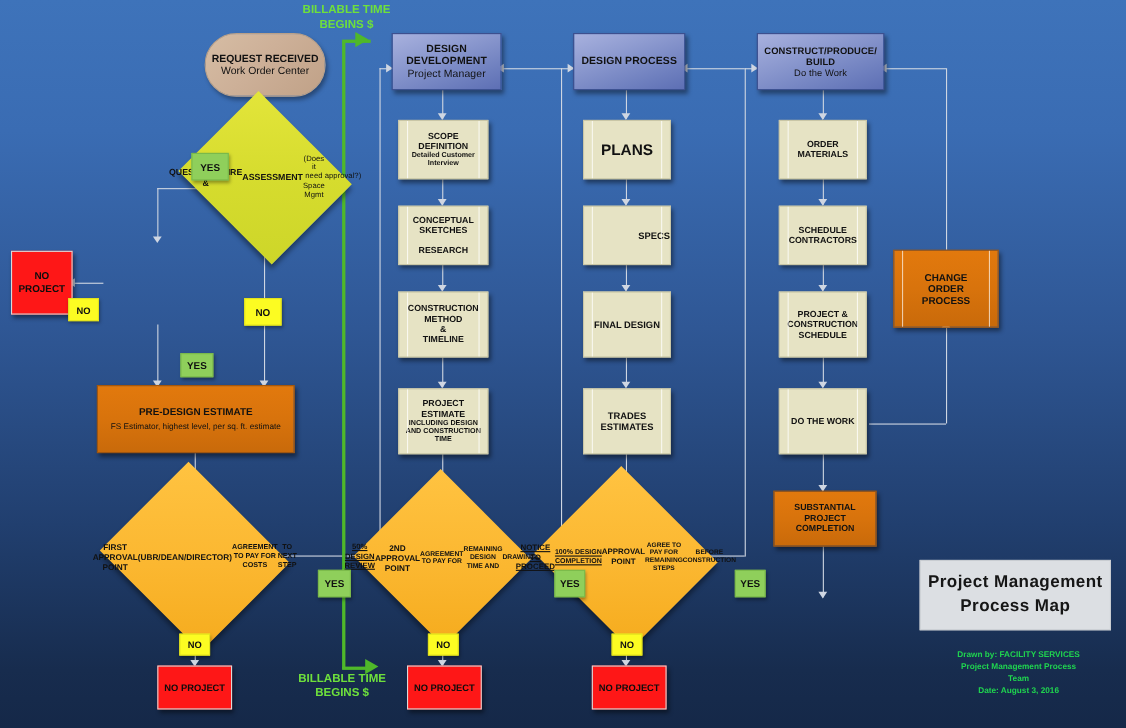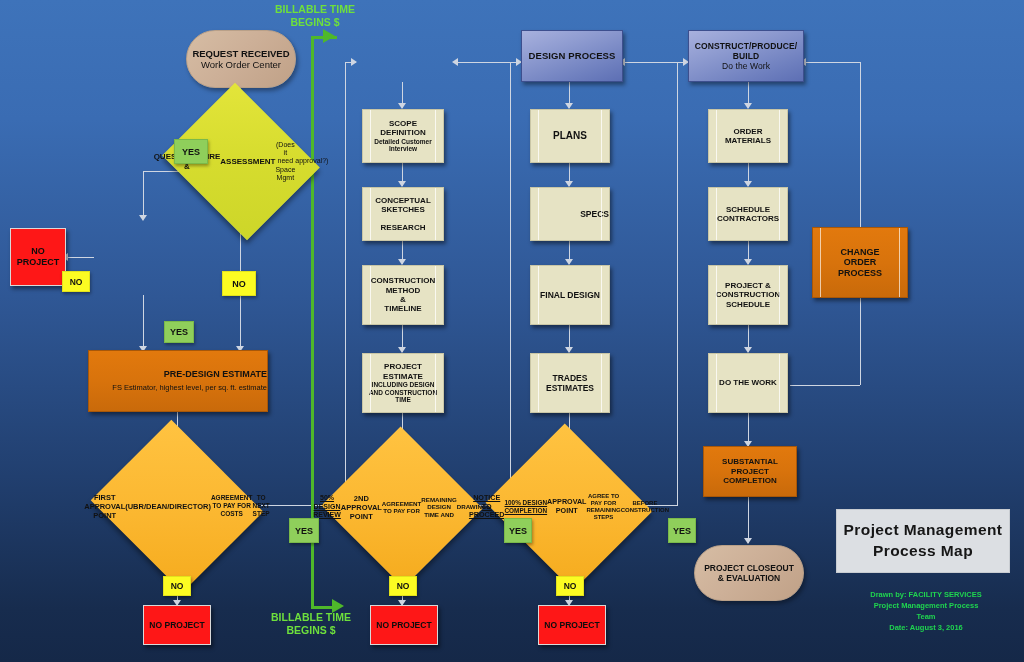--- a/index.html
+++ b/index.html
@@ -284,39 +284,43 @@
       <span class="ln reg" style="font-size:7px;">approval?)</span>
     </div>
   </div>
 
 
   <div class="node redbox" style="left:10px; top:228px; width:56px; height:58px; font-size:9px;">
     <span class="ln">NO</span>
     <span class="ln">PROJECT</span>
   </div>
 
-  <div class="node orangebox" style="left:88px; top:350px; width:180px; height:62px; font-size:9px;text-align:right;">
+  <div class="node orangebox" style="left:88px; top:350px; width:180px; height:62px; font-size:9px;">
     <span class="ln">PRE-DESIGN ESTIMATE</span>
     <span class="ln" style="font-weight:normal; font-size:7.5px; margin-top:4px;">FS Estimator, highest level, per sq. ft. estimate</span>
   </div>
 
   <div class="diamond orange" style="left:112px; top:449px; width:130px; height:114px;">
     <div class="shape"></div>
     <div class="txt">
       <span class="ln" style="font-size:7.5px;">FIRST APPROVAL POINT</span>
       <span class="ln" style="font-size:7.5px;">(UBR/DEAN/DIRECTOR)</span>
       <span class="ln" style="font-size:6.5px;">AGREEMENT TO PAY FOR COSTS</span>
       <span class="ln" style="font-size:6.5px;">TO NEXT STEP</span>
     </div>
   </div>
 
   <div class="node redbox" style="left:143px; top:605px; width:68px; height:40px; font-size:8.5px;">
     <span class="ln">NO PROJECT</span>
   </div>
 
+  <div class="node hdrbox" style="left:356px; top:30px; width:100px; height:52px;">
+    <span class="ln">DESIGN DEVELOPMENT</span>
+    <span class="ln sub">Project Manager</span>
+  </div>
 
   <div class="node creambox" style="left:362px; top:109px; width:82px; height:54px;">
     <span class="ln">SCOPE</span>
     <span class="ln">DEFINITION</span>
     <span class="ln small">Detailed Customer</span>
     <span class="ln small">Interview</span>
   </div>
 
   <div class="node creambox" style="left:362px; top:187px; width:82px; height:54px;">
     <span class="ln">CONCEPTUAL</span>
@@ -353,21 +357,21 @@
 
   <div class="node redbox" style="left:370px; top:605px; width:68px; height:40px; font-size:8.5px;">
     <span class="ln">NO PROJECT</span>
   </div>
 
   <div class="node hdrbox" style="left:521px; top:30px; width:102px; height:52px;">
     <span class="ln">DESIGN PROCESS</span>
   </div>
 
   <div class="node creambox" style="left:530px; top:109px; width:80px; height:54px;">
-    <span class="ln" style="font-size:10px;">PLANS</span>
+    <span class="ln" style="font-size:14px;">PLANS</span>
   </div>
   <div class="node creambox" style="left:530px; top:187px; width:80px; height:54px;">
     <span class="ln" style="font-size:8.5px;text-align:right;">SPECS</span>
   </div>
   <div class="node creambox" style="left:530px; top:265px; width:80px; height:60px;">
     <span class="ln" style="font-size:8.5px;">FINAL DESIGN</span>
   </div>
   <div class="node creambox" style="left:530px; top:353px; width:80px; height:60px;">
     <span class="ln" style="font-size:8.5px;">TRADES</span>
     <span class="ln" style="font-size:8.5px;">ESTIMATES</span>
@@ -415,24 +419,20 @@
     <span class="ln">CHANGE</span>
     <span class="ln">ORDER</span>
     <span class="ln">PROCESS</span>
   </div>
 
   <div class="node orangebox" style="left:703px; top:446px; width:94px; height:51px; font-size:8px;">
     <span class="ln">SUBSTANTIAL</span>
     <span class="ln">PROJECT COMPLETION</span>
   </div>
 
-  <div class="node terminator" style="left:694px; top:545px; width:110px; height:56px; font-size:8.5px; border-radius:44px;">
-    <span class="ln">PROJECT CLOSEOUT</span>
-    <span class="ln">&amp; EVALUATION</span>
-  </div>
 
   <div class="chip yes" style="left:137px; top:139px; width:34px; height:25px;">YES</div>
   <div class="chip no" style="left:222px; top:271px; width:34px; height:25px;">NO</div>
   <div class="chip no" style="left:62px; top:271px; width:28px; height:21px; font-size:8.5px;">NO</div>
   <div class="chip yes" style="left:127px; top:321px; width:30px; height:22px;">YES</div>
   <div class="chip yes" style="left:252px; top:518px; width:30px; height:25px;">YES</div>
   <div class="chip no" style="left:163px; top:576px; width:28px; height:20px; font-size:8.5px;">NO</div>
   <div class="chip yes" style="left:467px; top:518px; width:28px; height:25px;">YES</div>
   <div class="chip no" style="left:389px; top:576px; width:28px; height:20px; font-size:8.5px;">NO</div>
   <div class="chip yes" style="left:631px; top:518px; width:28px; height:25px;">YES</div>

